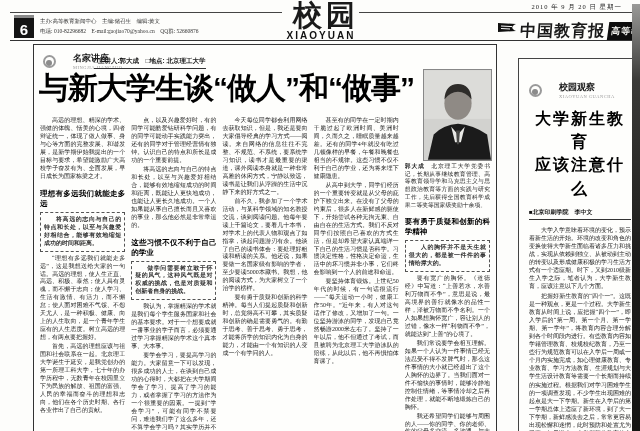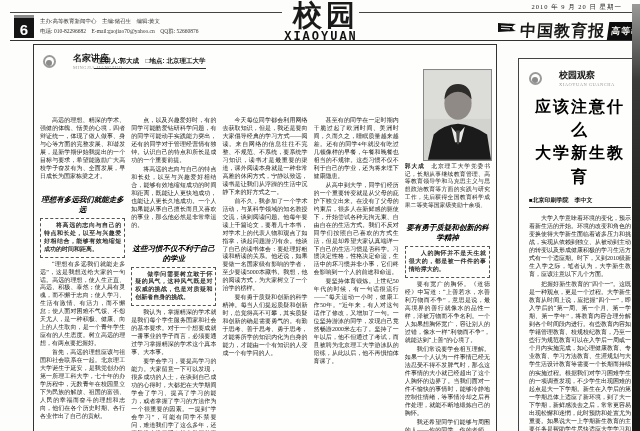--- a/index.html
+++ b/index.html
@@ -13,22 +13,22 @@
   .rule-top-right { position:absolute; top:12px; left:352px; width:281px; height:1px; background:#444; }
   .rule-header-bottom { position:absolute; top:40px; left:10px; width:623px; height:1px; background:#333; }
 
   .pagenum { position:absolute; top:15px; left:14px; width:20px; height:23px; background:#141414;
              color:#fff; font-family:"Liberation Sans","DejaVu Sans",sans-serif; font-weight:bold;
              font-size:15px; text-align:center; line-height:23px; border-top:3px solid #8a8a8a; }
   .pubinfo { position:absolute; top:17px; left:40px; width:250px; font-size:5.5px; line-height:1.8;
              color:#333; white-space:nowrap; }
   .masthead { position:absolute; top:0; left:283px; width:76px; text-align:center; background:#fdfdfb; }
   .masthead .cn { font-size:29px; font-weight:bold; letter-spacing:4px; line-height:1.05; padding-left:4px;text-align:right; }
-  .masthead .py { font-family:Liberation Mono, monospace; font-weight:bold;
-                  font-size:12px; letter-spacing:2px; color:#111; }
+  .masthead .py { font-family:Liberation Sans, sans-serif; font-weight:bold;
+                  font-size:10px; letter-spacing:2px; color:#111; }
   .brand { position:absolute; top:21px; left:497px; width:136px; display:flex; align-items:center; gap:3px; }
   .brand .cn { font-size:16px; font-weight:bold; letter-spacing:1px; white-space:nowrap;
                transform:skewX(-4deg); }
   .brand .ed { background:#0d0d0d; color:#f3f3ef; font-size:9px; font-weight:bold; padding:3px 3px;
                letter-spacing:1px; transform:skewX(-8deg); white-space:nowrap; }
 
   
   #mainbox { position:absolute; left:33px; top:44px; width:464px; height:400px;
              border:1px solid #333; background:#fefefc; }
   .sec-head { position:absolute; left:9px; top:7px; display:flex; align-items:center; gap:17px; }
@@ -47,21 +47,21 @@
            background:#d8d8d6; }
   .photo svg { display:block; width:100%; height:100%; }
 
   .cols { position:absolute; left:6px; right:6px; top:72px; height:326px; display:flex; gap:6px;
           overflow:hidden; }
   .col { flex:1 1 0; overflow:hidden; font-size:6px; line-height:1.33; text-align:justify; color:#222; }
   .col.c5 { padding-top:46px; }
 
   .blk-p { text-indent:2em; margin-bottom:1px; }
   .blk-h { font-family:"Liberation Sans","DejaVu Sans",sans-serif; font-weight:bold; font-size:7.5px;
-           text-align:center; margin:14px 0 3px; text-indent:0; color:#000; letter-spacing:0;font-style:italic; }
+           margin:8px 0 3px; text-indent:0; color:#000; letter-spacing:0; }
   .blk-q { border:1px dashed #555; padding:3px 3px; margin:2px 0 3px; font-weight:bold; color:#333;
            text-indent:2em; }
   .blk-cap { font-size:5.8px; color:#222; margin-bottom:3px; }
   .blk-cap b { font-weight:bold; }
 
   
   #obsbox { position:absolute; left:518px; top:58px; width:128px; height:380px;
             border-left:1px solid #444; border-top:1px solid #444; background:#fefefc; }
   .obs-inner { position:absolute; left:10px; top:10px; width:102px; }
   .obs-title { text-align:center; font-weight:bold; font-size:16px; letter-spacing:2px; line-height:1.45;
@@ -108,20 +108,21 @@
 
   <div id="mainbox">
     <div class="sec-head">
       <span class="swirl"></span>
       <span class="sec-labels">
         <div class="l1">名家讲座</div>
         <div class="l2">MINGJIA JIANGZUO</div>
       </span>
     </div>
     <div class="lecture-meta">□主讲人:郭大成　□地点: 北京理工大学</div>
+    <div class="headline">与新大学生谈“做人”和“做事”</div>
 
     <div class="photo">
       <svg viewBox="0 0 69 92">
         <rect x="0" y="0" width="69" height="92" fill="#d2d2cf"></rect>
         <rect x="0" y="0" width="69" height="50" fill="#dcdcd9"></rect>
         <ellipse cx="35" cy="34" rx="14" ry="17" fill="#8f8a85"></ellipse>
         <path d="M21,30 Q22,14 35,14 Q48,14 49,30 Q43,22 35,22 Q27,22 21,30 Z" fill="#2e2c2a"></path>
         <path d="M4,92 L10,66 Q20,56 35,55 Q50,56 65,66 L69,92 Z" fill="#1b1b1b"></path>
         <path d="M28,58 L35,66 L42,58 L38,74 L32,74 Z" fill="#e9e9e6"></path>
         <path d="M33,62 L37,62 L36,76 L34,76 Z" fill="#4a4a48"></path>
@@ -160,30 +161,30 @@
           <div class="blk-q">人的胸怀并不是天生就很大的，都是被一件件的事情给撑大的。</div>
           <div class="blk-p">要有宽广的胸怀。《道德经》中写道：“上善若水，水善利万物而不争”，意思是说，最高境界的善行就像水的品性一样，泽被万物而不争名利。一个人如果想胸怀宽广，容让别人的过错，像水一样“利物而不争”，就能达到“上善”的心境了。</div>
           <div class="blk-p">我们常说要学会相互理解。如果一个人认为一件事情已经无法忍受不得不发脾气时，那么这件事情的大小就已经超出了这个人胸怀的边界了。当我们面对一件不愉快的事情时，能够冷静地控制住情绪，等事情冷却之后再作处理，就能不断地锻炼自己的胸怀。</div>
           <div class="blk-p">我还希望同学们能够与周围的人——你的同学、你的老师、你的父母多交流、多沟通，与大家一起分享快乐、分担忧愁。要学会面对困难，同学们在大学期间所遇到的困难绝大多数可以归结为成长中的烦恼。</div>
         </div>
     </div>
   </div>
 
   <div id="obsbox">
     <div class="obs-inner">
-      <div class="sec-head" style="position:static;">
+      <div class="sec-head" style="position:static;margin-top:12px;">
         <span class="swirl"></span>
         <span class="sec-labels">
           <div class="l1">校园观察</div>
           <div class="l2">XIAOYUAN GUANCHA</div>
         </span>
       </div>
       <div class="obs-title">
+        <div>大学新生教育</div>
         <div>应该注意什么</div>
-        <div>大学新生教育</div>
       </div>
       <div class="obs-byline">■北京印刷学院　李中文</div>
       <div class="obs-body">
           <div class="blk-p">大学入学意味着环境的变化，预示着新生活的开始。环境的改变和角色的变换使得大学新生面临着诸多压力和挑战，实现从依赖到独立、从被动到主动的转变以及形成健康积极的学习生活方式有一个适应期。时下，又到2010级新生入学之际，笔者认为，大学新生教育，应该注意以下几个方面。</div>
           <div class="blk-p">把握好新生教育的“四个一”。这既是一种观点，更是一个过程。大学新生教育从时间上说，应把握“四个一”，即入学后的“第一周、第一个月、第一学期、第一学年”，将教育内容合理分解到各个时间段内进行。有些教育内容如学籍管理教育、校规校纪教育，乃至一些行为规范教育可以在入学后一周或一个月内实施完成，如心理健康教育、专业教育、学习方法教育、生涯规划与大学生活设计教育等需要一个长期而持续的实施过程。根据我们对学习困难学生的一项调查发现，不少学生出现困难的起点是大一下学期。新生在入学后的第一学期总体上适应了新环境，到了大一下学期，新鲜感淡去之后，常常更容易出现松懈和迷惘，此时预防和处置尤为重要。如果说大一上学期新生教育的主要任务是帮助学生尽快适应大学学习和生活，解决好“过渡”问题，那么大一下学期则是继续巩固适应成果，为大学学习的全过程打好坚实基础，解决好厌学问题。新生教育应至少贯穿4个时间段并贯穿于大一整个学年。</div>
         </div>
     </div>
   </div>
 
   <div class="scan-strip"></div>

